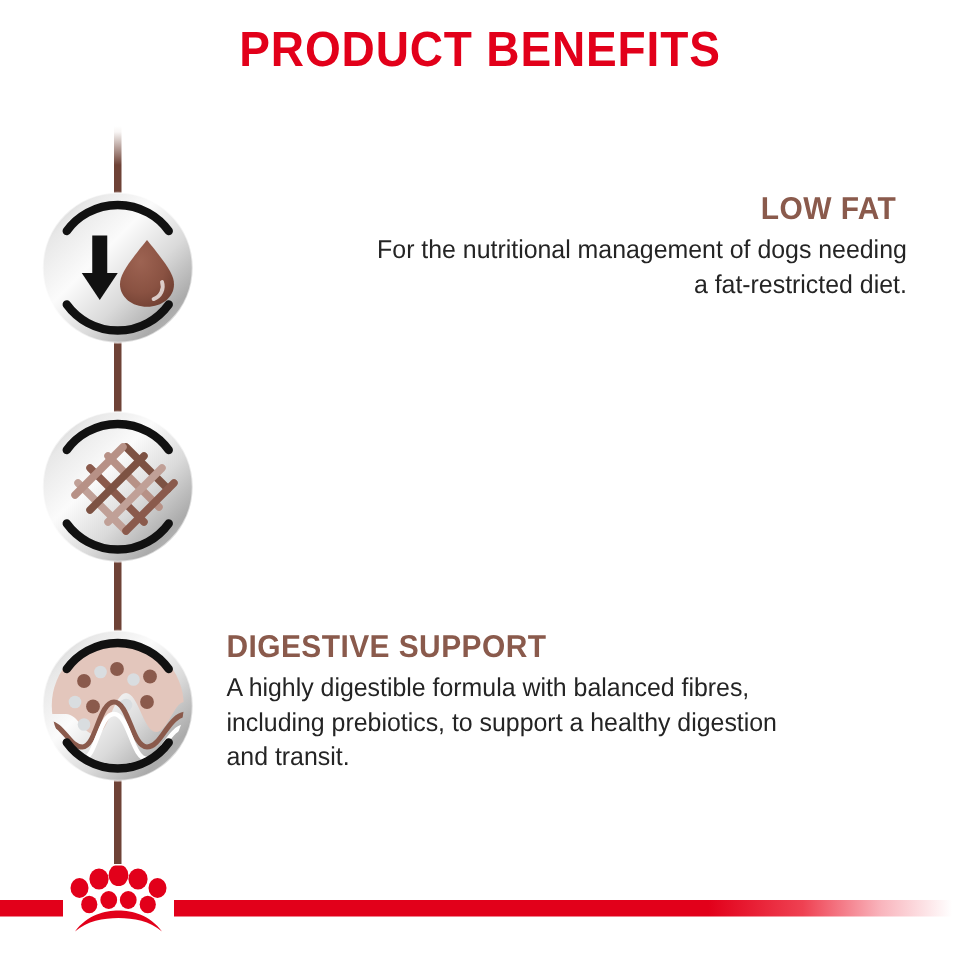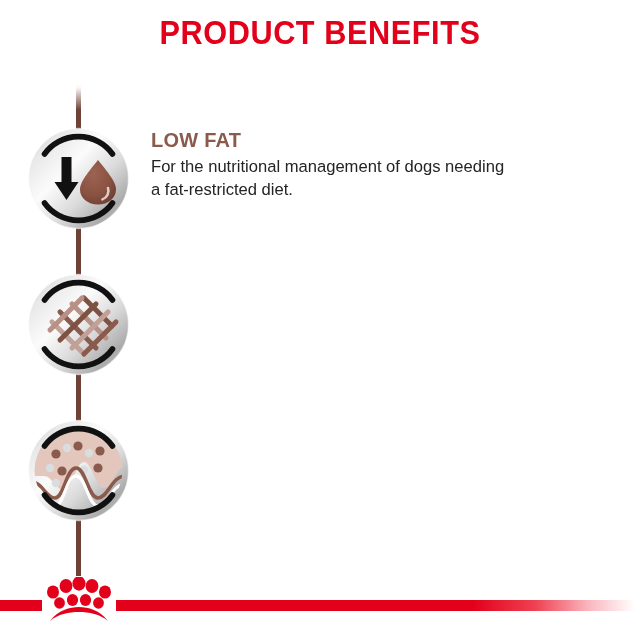--- a/index.html
+++ b/index.html
@@ -49,21 +49,21 @@
     z-index: 0;
   }
 
   
   .benefit {
     position: absolute;
     left: 0;
     width: 640px;
     height: 112px;
   }
-  .benefit-1 { top: 122px; }
+  .benefit-1 { top: 122px; text-align: right; }
   .benefit-2 { top: 268px; }
   .benefit-3 { top: 414px; }
 
   .icon-wrap {
     position: absolute;
     left: 26px;
     top: 4px;
     width: 105px;
     height: 105px;
     z-index: 2;
@@ -256,20 +256,26 @@
 
         <path d="M 6 64 C 16 64 20 80 29 80 C 38 80 40 50 50 50 C 60 50 62 80 72 80 C 82 80 86 58 99 58" fill="none" stroke="#8a5a4c" stroke-width="3.4" stroke-linecap="round"></path>
         <path d="M 6 72 C 16 72 20 88 29 88 C 38 88 40 58 50 58 C 60 58 62 88 72 88 C 82 88 86 66 99 66" fill="none" stroke="#ffffff" stroke-width="3" stroke-linecap="round"></path>
       </g>
 
       <path d="M 18.5 28 A 42 42 0 0 1 86.5 28" fill="none" stroke="#111111" stroke-width="5.6" stroke-linecap="round"></path>
       <path d="M 18.5 77 A 42 42 0 0 0 86.5 77" fill="none" stroke="#111111" stroke-width="5.6" stroke-linecap="round"></path>
     </svg>
   </div>
 
+  <div class="benefit-text">
+    <p class="benefit-heading">DIGESTIVE SUPPORT</p>
+    <p class="benefit-body">A highly digestible formula with balanced fibres,
+including prebiotics, to support a healthy digestion
+and transit.</p>
+  </div>
 </div>
 
 <div class="footer-bar-left"></div>
 <div class="footer-bar-right"></div>
 
 <div class="crown-logo">
   <svg width="70" height="48" viewBox="0 0 70 48" xmlns="http://www.w3.org/2000/svg">
     <g fill="#e2001a">
 
       <ellipse cx="9" cy="15" rx="6" ry="6.6"></ellipse>

